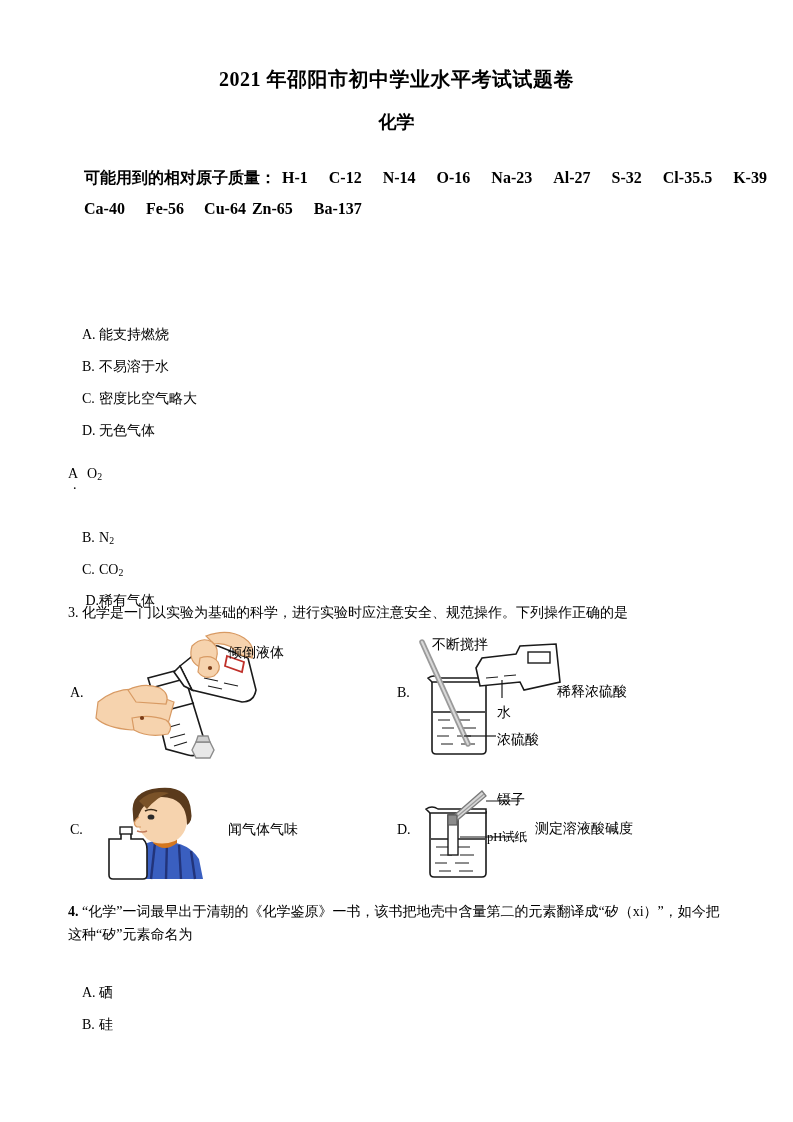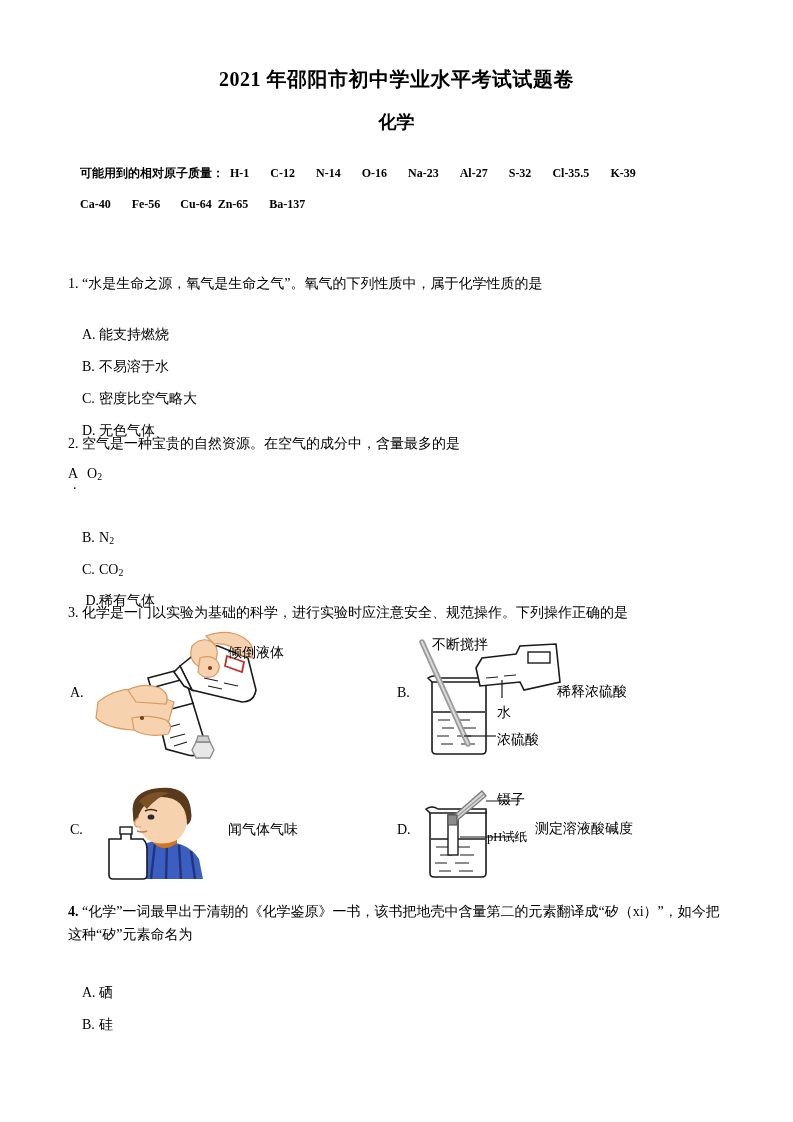--- a/index.html
+++ b/index.html
@@ -33,21 +33,21 @@
     top: 110px;
     text-align: center;
     font-size: 18px;
     font-weight: bold;
   }
   .bold { font-weight: bold; }
 
   .masses-line {
     position: absolute;
     left: 68px;
-    font-size: 12px;
+    font-size: 16px;
     white-space: pre;
   }
   .masses-line .lbl { font-weight: bold; }
   .masses-line .m {
     font-weight: bold;
     display: inline-block;
   }
 
   .section-head {
     position: absolute;
@@ -123,41 +123,33 @@
   <div class="doc-subtitle">化学</div>
 
   <div class="masses-line" style="top:150px;">
     <span class="lbl">可能用到的相对原子质量：</span><span id="masses1"><span class="m" style="margin-left: 6px;">H-1</span><span class="m" style="margin-left: 21px;">C-12</span><span class="m" style="margin-left: 21px;">N-14</span><span class="m" style="margin-left: 21px;">O-16</span><span class="m" style="margin-left: 21px;">Na-23</span><span class="m" style="margin-left: 21px;">Al-27</span><span class="m" style="margin-left: 21px;">S-32</span><span class="m" style="margin-left: 21px;">Cl-35.5</span><span class="m" style="margin-left: 21px;">K-39</span></span>
   </div>
   <div class="masses-line" style="top:182px;">
     <span id="masses2"><span class="m" style="margin-left: 0px;">Ca-40</span><span class="m" style="margin-left: 21px;">Fe-56</span><span class="m" style="margin-left: 20px;">Cu-64</span><span class="m" style="margin-left: 6px;">Zn-65</span><span class="m" style="margin-left: 21px;">Ba-137</span></span>
   </div>
 
 
-  <div class="qtext" style="top:272px;">
-    <span>1.</span>
-    <span>“水是生命之源，氧气是生命之气”。氧气的下列性质中，属于化学性质的是</span>
-  </div>
   <div class="opt" style="top:305px;">
     <span class="ltr">A.</span><span>能支持燃烧</span>
   </div>
   <div class="opt" style="top:337px;">
     <span class="ltr">B.</span><span>不易溶于水</span>
   </div>
   <div class="opt" style="top:369px;">
     <span class="ltr">C.</span><span>密度比空气略大</span>
   </div>
   <div class="opt" style="top:401px;">
     <span class="ltr">D.</span><span>无色气体</span>
   </div>
 
-  <div class="qtext" style="top:432px;">
-    <span>2.</span>
-    <span>空气是一种宝贵的自然资源。在空气的成分中，含量最多的是</span>
-  </div>
 
   <div class="opt-quirk" style="top:464px; height:24px; width:120px;">
     <span class="qa">A</span>
     <span class="qdot">.</span>
     <span class="qval"><span>O</span><sub>2</sub></span>
   </div>
   <div class="opt" style="top:508px;">
     <span class="ltr">B.</span><span><span>N</span><sub>2</sub></span>
   </div>
   <div class="opt" style="top:540px;">

